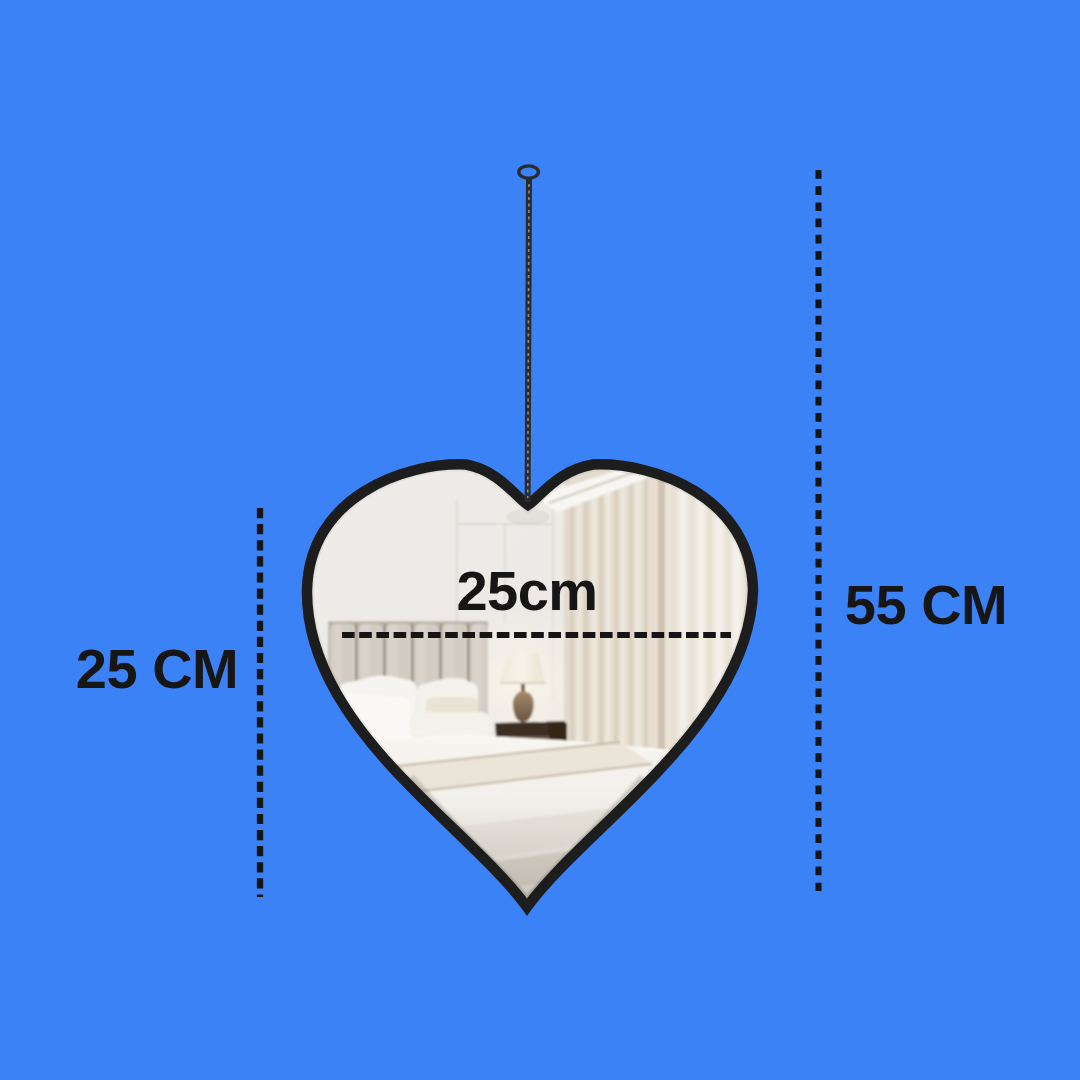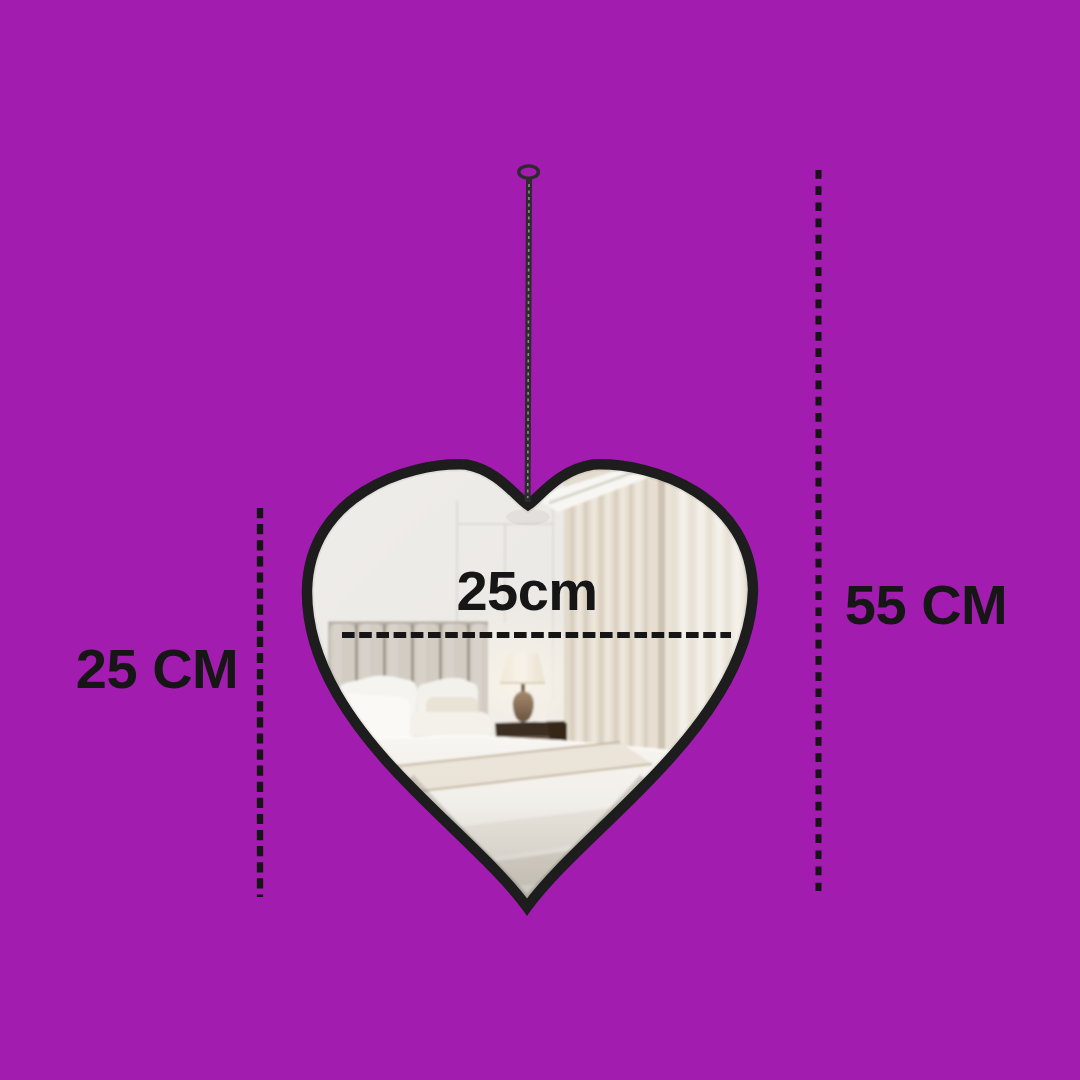--- a/index.html
+++ b/index.html
@@ -1,16 +1,16 @@
 <!DOCTYPE html>
 <html><head>
 <meta charset="utf-8">
 <style>
   html,body{margin:0;padding:0;background:#ffffff;}
-  .stage{position:relative;width:1080px;height:1080px;background:#a21caf;overflow:hidden;
+  .stage{position:relative;width:1080px;height:1080px;background:#3b82f6;overflow:hidden;
          font-family:"Liberation Sans", sans-serif;}
 </style>
 </head>
 <body>
 <div class="stage">
 <svg width="1080" height="1080" viewBox="0 0 1080 1080" xmlns="http://www.w3.org/2000/svg">
   <defs>
     <clipPath id="heartClip">
       <path d="M 528 505
 C 516 497 498 470 466 464.5

